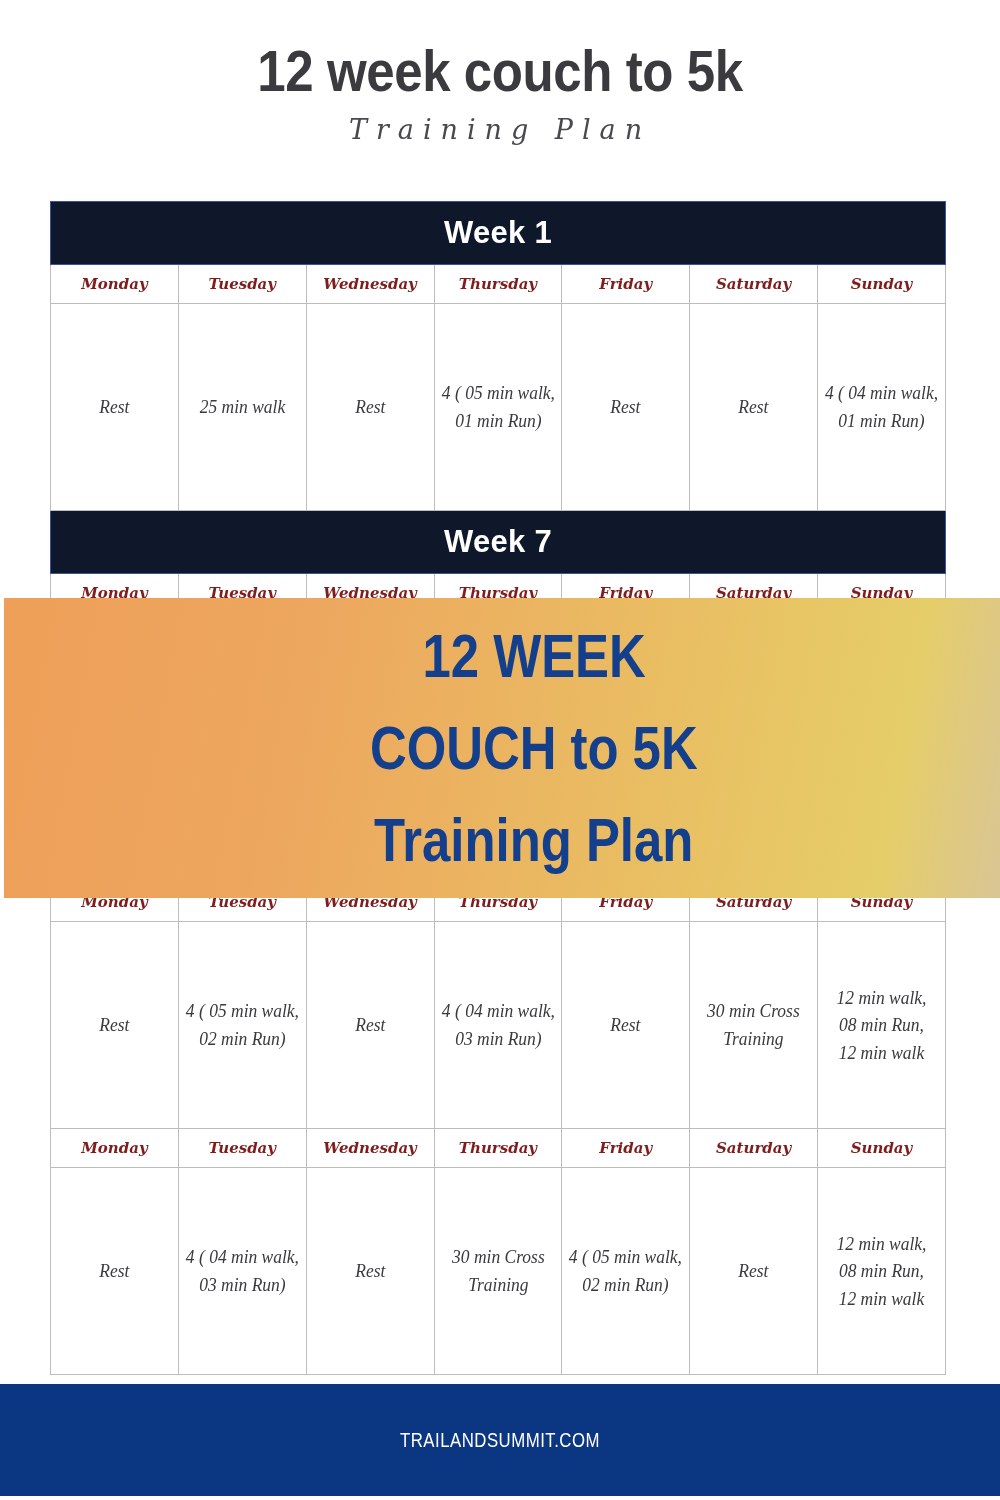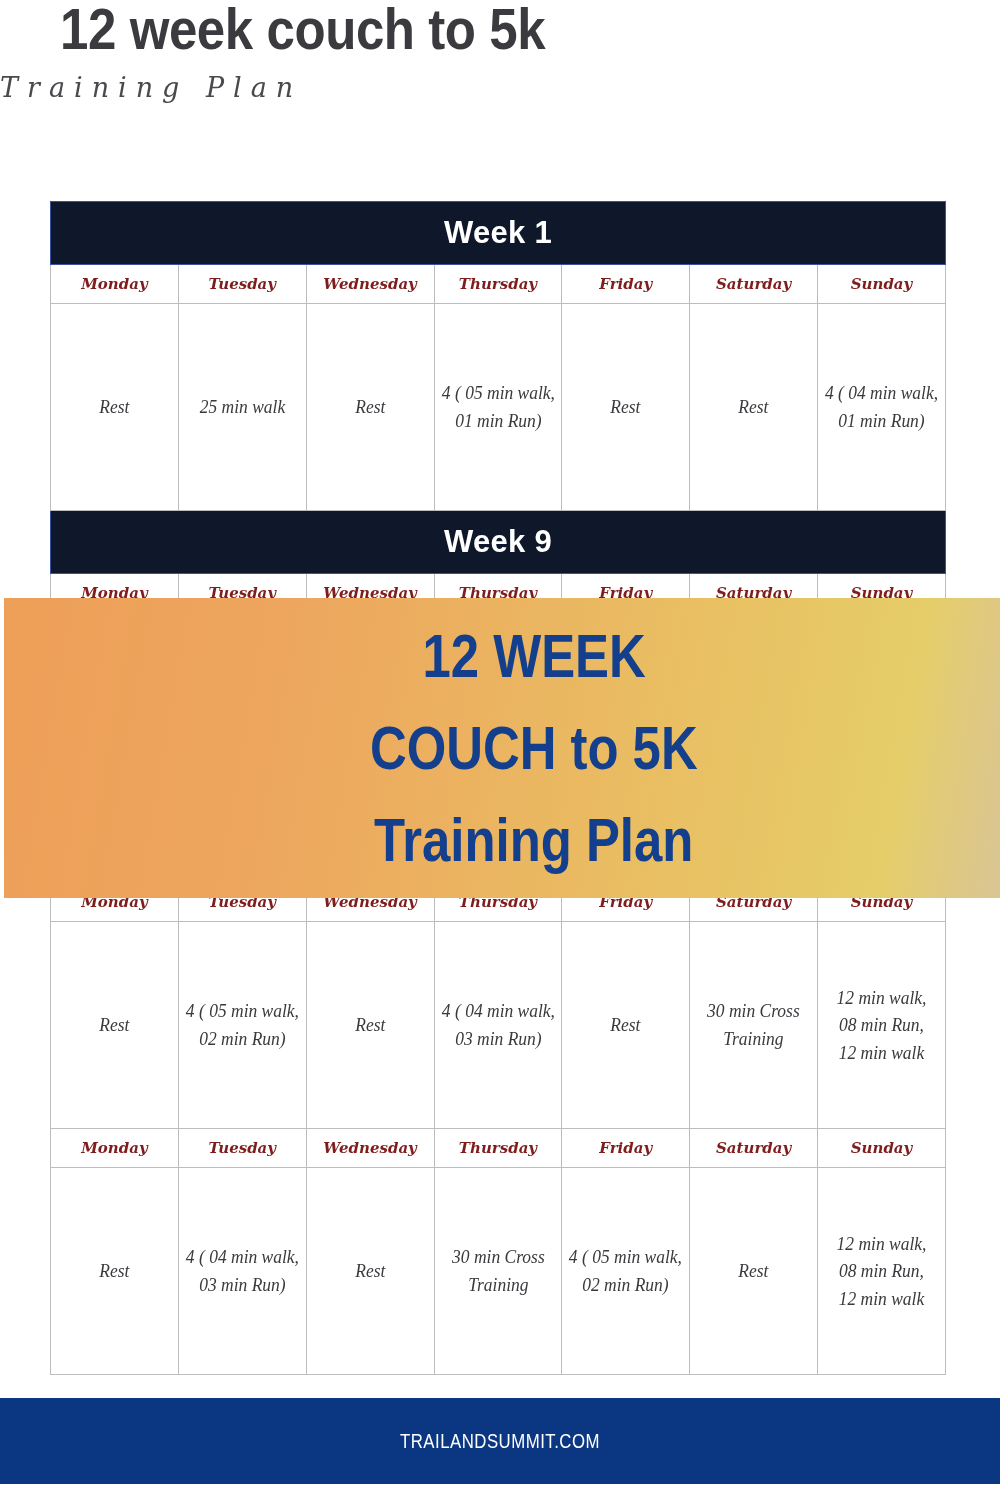--- a/index.html
+++ b/index.html
@@ -10,21 +10,22 @@
     width: 1000px;
     height: 1500px;
     background: #ffffff;
     font-family: "Liberation Sans", sans-serif;
     overflow: hidden;
     position: relative;
   }
 
   
   .page-header {
-    text-align: left;
+    padding-top: 42px;
+    text-align: center;
   }
   .main-title {
     font-family: "Liberation Sans Narrow", "Liberation Sans", sans-serif;
     font-weight: bold;
     font-size: 58px;
     line-height: 1.0;
     color: #3b3b3f;
     letter-spacing: -0.5px;
     transform: scaleX(0.88);
     transform-origin: center;
@@ -113,23 +114,23 @@
     white-space: nowrap;
   }
   .overlay-line.l3 {
     font-weight: bold;
   }
 
   
   .site-footer {
     position: absolute;
     left: 0;
-    bottom: 16px;
+    bottom: 4px;
     width: 1000px;
-    height: 86px;
+    height: 112px;
     background: #0a3682;
     display: flex;
     align-items: center;
     justify-content: center;
   }
   .footer-text {
     font-family: "Liberation Sans Narrow", "Liberation Sans", sans-serif;
     font-size: 21px;
     color: #ffffff;
     letter-spacing: 0.6px;
@@ -178,21 +179,21 @@
         </td>
         <td class="work-cell">
           <span>Rest</span>
         </td>
         <td class="work-cell">
           <span>4 ( 04  min walk,</span>
           <span>01 min Run)</span>
         </td>
       </tr>
       <tr>
-        <td class="week-banner" colspan="7">Week 9</td>
+        <td class="week-banner" colspan="7">Week 7</td>
       </tr>
       <tr>
         <td class="day-cell">Monday</td>
         <td class="day-cell">Tuesday</td>
         <td class="day-cell">Wednesday</td>
         <td class="day-cell">Thursday</td>
         <td class="day-cell">Friday</td>
         <td class="day-cell">Saturday</td>
         <td class="day-cell">Sunday</td>
       </tr>

